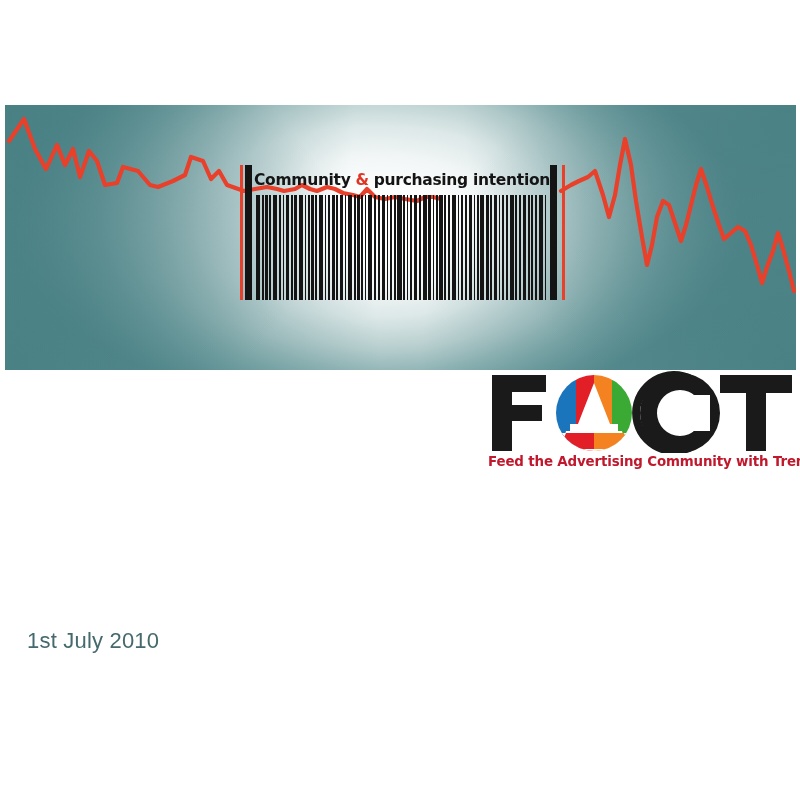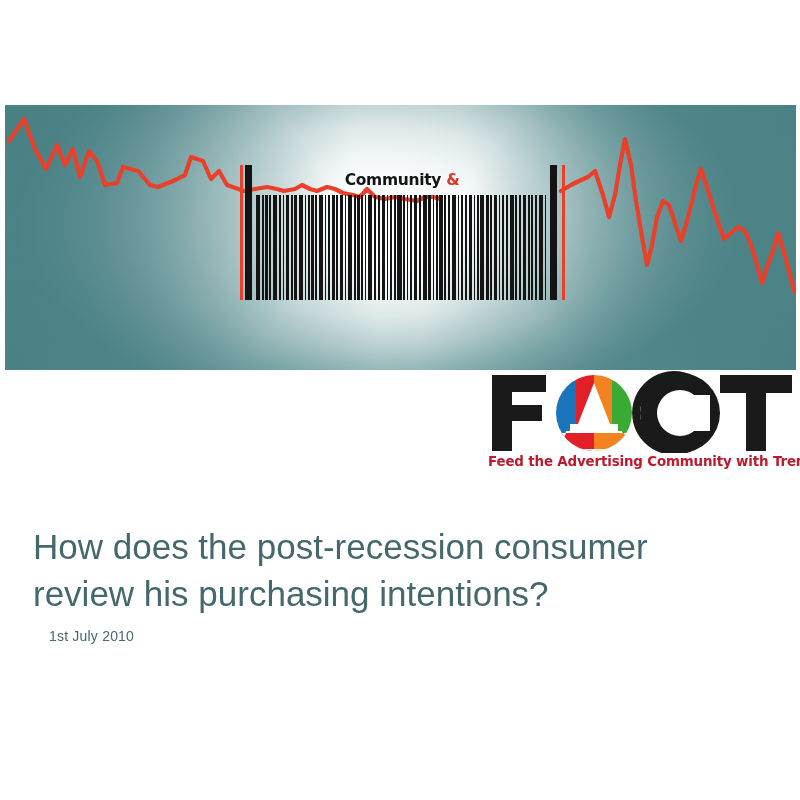--- a/index.html
+++ b/index.html
@@ -154,24 +154,24 @@
     font-family: "Liberation Sans", sans-serif;
     font-size: 35px;
     line-height: 47px;
     font-weight: 400;
     color: #44686b;
     letter-spacing: 0px;
   }
   #headline .ln { display: block; }
   #subdate {
     position: absolute;
-    left: 49px;
+    left: 27px;
     top: 628px;
     font-family: "Liberation Sans", sans-serif;
-    font-size: 14px;
+    font-size: 22px;
     font-weight: 400;
     color: #45696c;
     letter-spacing: 0.2px;
   }
 </style>
 </head>
 <body>
 
 <div id="slide">
 
@@ -193,20 +193,21 @@
 
     <div id="barcode" style="left:235px; top:60px;">
       <div class="bc-redrule" id="bc-red-left"></div>
       <div class="bc-endbar" id="bc-end-left"></div>
       <div class="bc-endbar" id="bc-end-right"></div>
       <div class="bc-redrule" id="bc-red-right"></div>
 
       <div id="bc-label">
         <span>Community</span>
         <span class="amp">&amp;</span>
+        <span>purchasing intention</span>
       </div>
 
       <div id="bc-bars">
           <span style="left: 0px; width: 4.18px;"></span>
           <span style="left: 5.86px; width: 1.67px;"></span>
           <span style="left: 9.2px; width: 2.51px;"></span>
           <span style="left: 13.39px; width: 1.67px;"></span>
           <span style="left: 16.73px; width: 4.18px;"></span>
           <span style="left: 22.59px; width: 2.51px;"></span>
           <span style="left: 26.77px; width: 1.67px;"></span>
@@ -323,20 +324,16 @@
       </g>
 
       <g>
         <path d="M232,4 L304,4 L304,22 L278,22 L278,80 L258,80 L258,22 L232,22 Z" fill="#1a1a1a"></path>
       </g>
     </svg>
 
     <div id="fact-tagline">Feed the Advertising Community with Trends</div>
   </div>
 
-  <div id="headline">
-    <span class="ln">How does the post-recession consumer</span>
-    <span class="ln">review his purchasing intentions?</span>
-  </div>
 
   <div id="subdate">1st July 2010</div>
 
 </div>
 
 </body></html>

